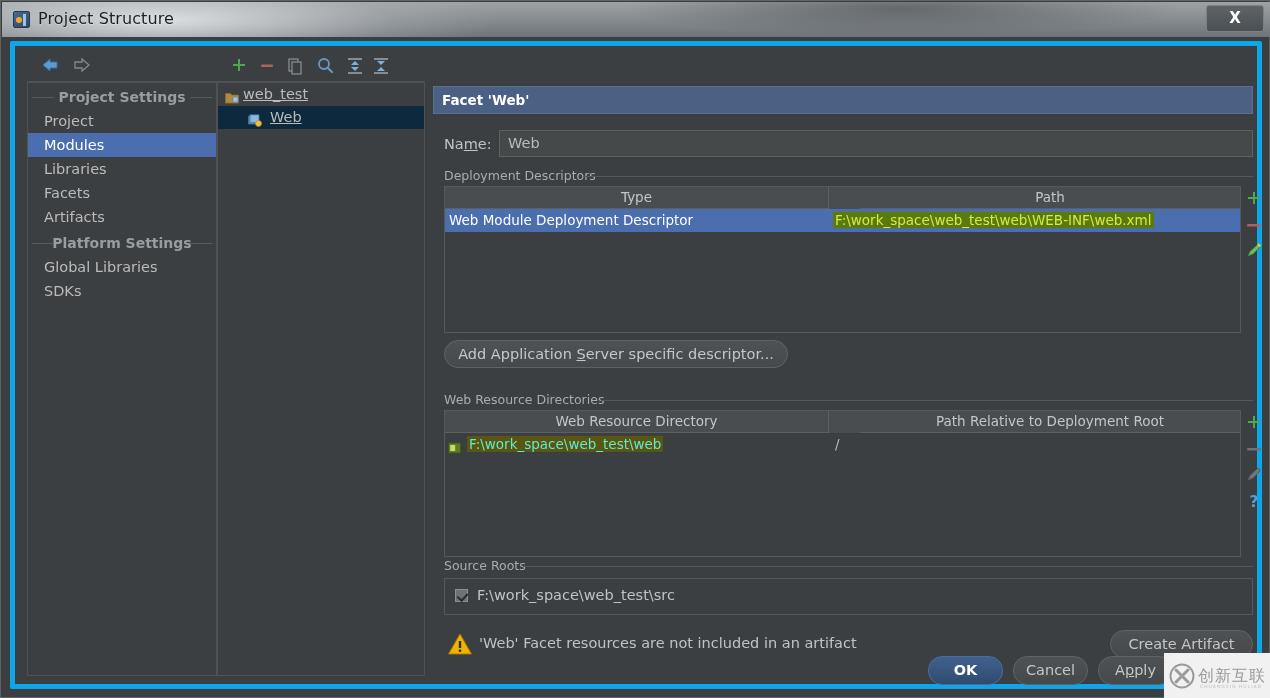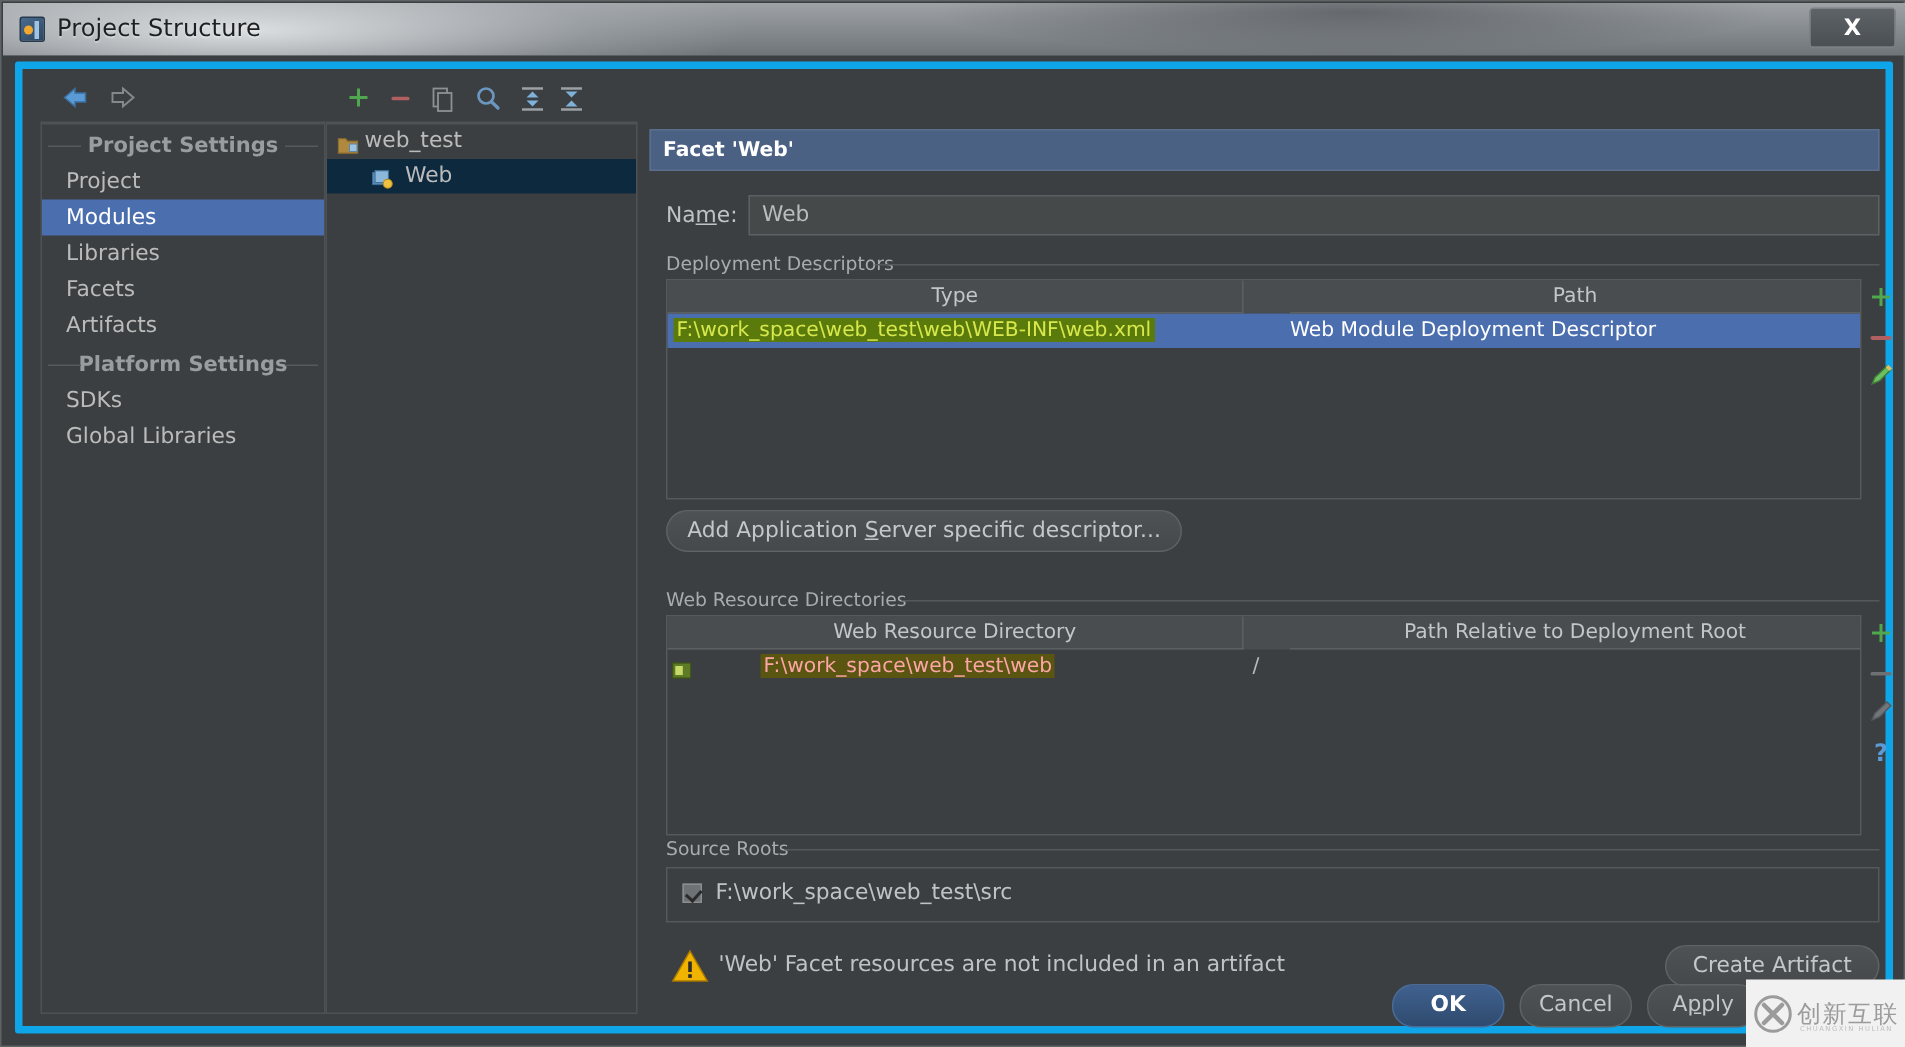--- a/index.html
+++ b/index.html
@@ -136,21 +136,21 @@
     background: #3c3f41;
     border: 1px solid #4e5254;
   }
   .tree-row {
     position: relative;
     height: 23px; line-height: 23px;
     color: #bbbbbb; font-size: 14.5px;
     cursor: pointer; white-space: nowrap;
   }
   .tree-row.selected { background: #0d293e; }
-  .tree-row .tr-label { position:absolute; }
+  .tree-row .tr-label { position:absolute;text-decoration:underline; }
   .node-icon { position: absolute; top: 5px; width: 14px; height: 13px; }
 
   
   #main-panel {
     position: absolute; left: 418px; top: 36px;
     width: 822px; height: 594px;
   }
   #facet-header {
     position: absolute; left: 0; top: 4px;
     width: 820px; height: 28px;
@@ -202,21 +202,21 @@
   #dd-type { width: 384px; color: #ffffff; }
   #dd-path { flex: 1; color: #000000; position: relative; }
   #dd-path .hl {
     background: #5b7a0c; color: #d6e84c;
     padding: 0 2px;
   }
 
   
   #wr-row { background: transparent; }
   #wr-dir { width: 384px; color: #c8c03a; position: relative; padding-left: 22px; }
-  #wr-dir .hl { background: #5a5611; color: #fca5a5; padding: 0 2px; margin-left: 40px; }
+  #wr-dir .hl { background: #5a5611; color: #5eead4; padding: 0 2px; }
   #wr-rel { flex: 1; color: #b9bcbe; padding-left: 6px; }
   .folder-icon { position: absolute; left: 3px; top: 5px; width: 13px; height: 12px; }
 
   
   .icon-strip { position: absolute; width: 22px; }
   .strip-btn { position: relative; width: 22px; height: 26px; cursor: pointer; }
 
   
   .jb-button {
     position: absolute;
@@ -356,22 +356,22 @@
     </div>
 
     <div id="cat-panel">
       <div class="cat-group">Project Settings</div>
       <div class="cat-item">Project</div>
       <div class="cat-item selected">Modules</div>
       <div class="cat-item">Libraries</div>
       <div class="cat-item">Facets</div>
       <div class="cat-item">Artifacts</div>
       <div class="cat-group">Platform Settings</div>
+      <div class="cat-item">Global Libraries</div>
       <div class="cat-item">SDKs</div>
-      <div class="cat-item">Global Libraries</div>
     </div>
 
     <div id="splitter">
       <div class="dots"></div>
     </div>
 
     <div id="tree-panel">
       <div class="tree-row">
         <span class="node-icon" style="left:7px;">
           <svg width="14" height="13" viewBox="0 0 14 13">
@@ -402,22 +402,22 @@
 
       <div class="group-title" style="left:11px; top:86px;">Deployment Descriptors</div>
       <div class="group-line" style="left:150px; top:94px; width:670px;"></div>
 
       <div class="tbl-wrap" id="dd-table" style="left:11px; top:104px; width:797px; height:147px;">
         <div class="tbl-head">
           <div class="th" style="flex:0 0 384px;">Type</div>
           <div class="th">Path</div>
         </div>
         <div class="tbl-row" id="dd-row">
+          <div class="td" id="dd-type">Web Module Deployment Descriptor</div>
           <div class="td" id="dd-path"><span class="hl">F:\work_space\web_test\web\WEB-INF\web.xml</span></div>
-          <div class="td" id="dd-type">Web Module Deployment Descriptor</div>
         </div>
       </div>
 
       <div class="icon-strip" style="left:810px; top:104px; height:100px;">
         <div class="strip-btn">
           <svg width="22" height="26" viewBox="0 0 22 26">
             <path d="M10 6 h2 v5 h5 v2 h-5 v5 h-2 v-5 h-5 v-2 h5 z" fill="#4fa74f"></path>
           </svg>
         </div>
         <div class="strip-btn">

